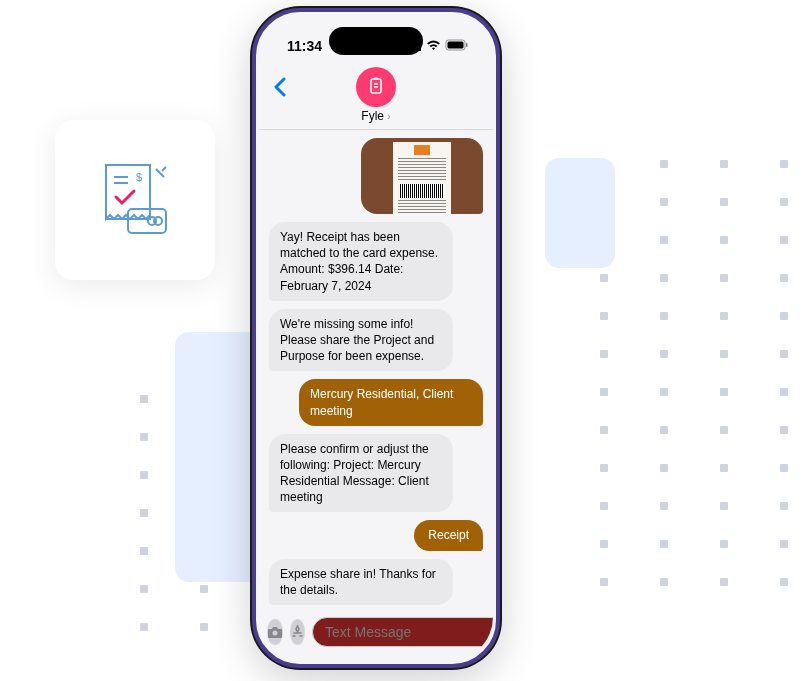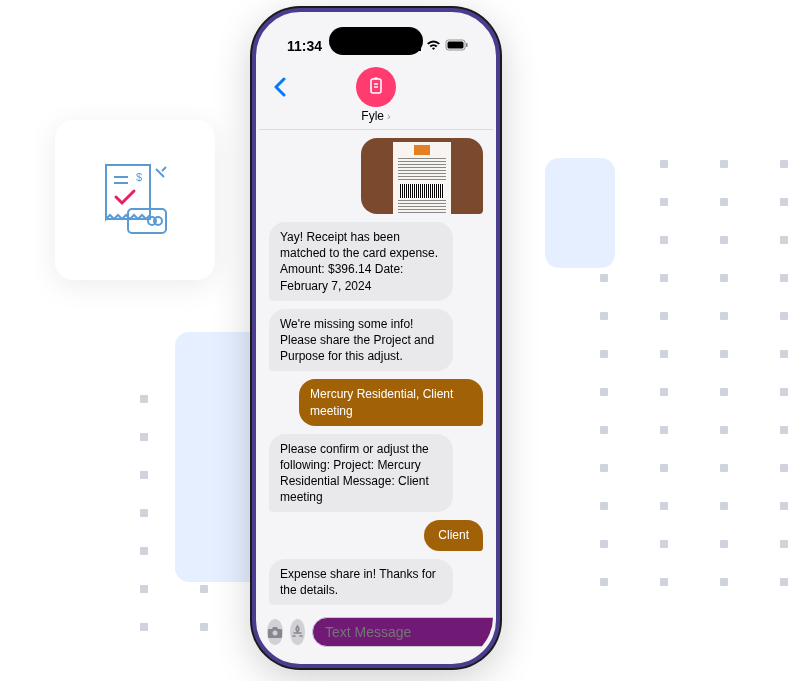--- a/index.html
+++ b/index.html
@@ -218,21 +218,21 @@
       font-size: 13px;
     }
     .text-input {
       flex: 1;
       height: 30px;
       border: 1px solid #c9c9ce;
       border-radius: 16px;
       padding: 0 30px 0 12px;
       font-size: 14px;
       color: #8e8e93;
-      background: #701a75;
+      background: #7f1d1d;
       outline: none;
       position: relative;
     }
     .input-wrap { flex: 1; position: relative; }
     .mic-btn {
       position: absolute;
       right: 4px;
       top: 50%;
       transform: translateY(-50%);
       width: 22px;
@@ -412,24 +412,24 @@
           <div class="receipt-barcode"></div>
           <div class="receipt-line"></div>
             <div class="receipt-line"></div>
             <div class="receipt-line"></div>
           <div class="receipt-line"></div>
             <div class="receipt-line"></div>
         </div>
       </div>
 
       <div class="bubble received">Yay! Receipt has been matched to the card expense. Amount: $396.14 Date: February 7, 2024</div>
-      <div class="bubble received">We're missing some info! Please share the Project and Purpose for this adjust.</div>
+      <div class="bubble received">We're missing some info! Please share the Project and Purpose for been expense.</div>
       <div class="bubble sent">Mercury Residential, Client meeting</div>
       <div class="bubble received">Please confirm or adjust the following: Project: Mercury Residential Message: Client meeting</div>
-      <div class="bubble sent narrow">Client</div>
+      <div class="bubble sent narrow">Receipt</div>
       <div class="bubble received">Expense share in! Thanks for the details.</div>
     </div>
 
     <div class="input-bar">
       <div class="input-icon">
         <svg width="16" height="13" viewBox="0 0 16 13">
             <path d="M2 3 L5 3 L6 1 L10 1 L11 3 L14 3 Q15 3 15 4 L15 11 Q15 12 14 12 L2 12 Q1 12 1 11 L1 4 Q1 3 2 3 Z" fill="#87878e"></path>
             <circle cx="8" cy="7" r="2.5" fill="#d0d0d5"></circle>
           </svg>
       </div>

